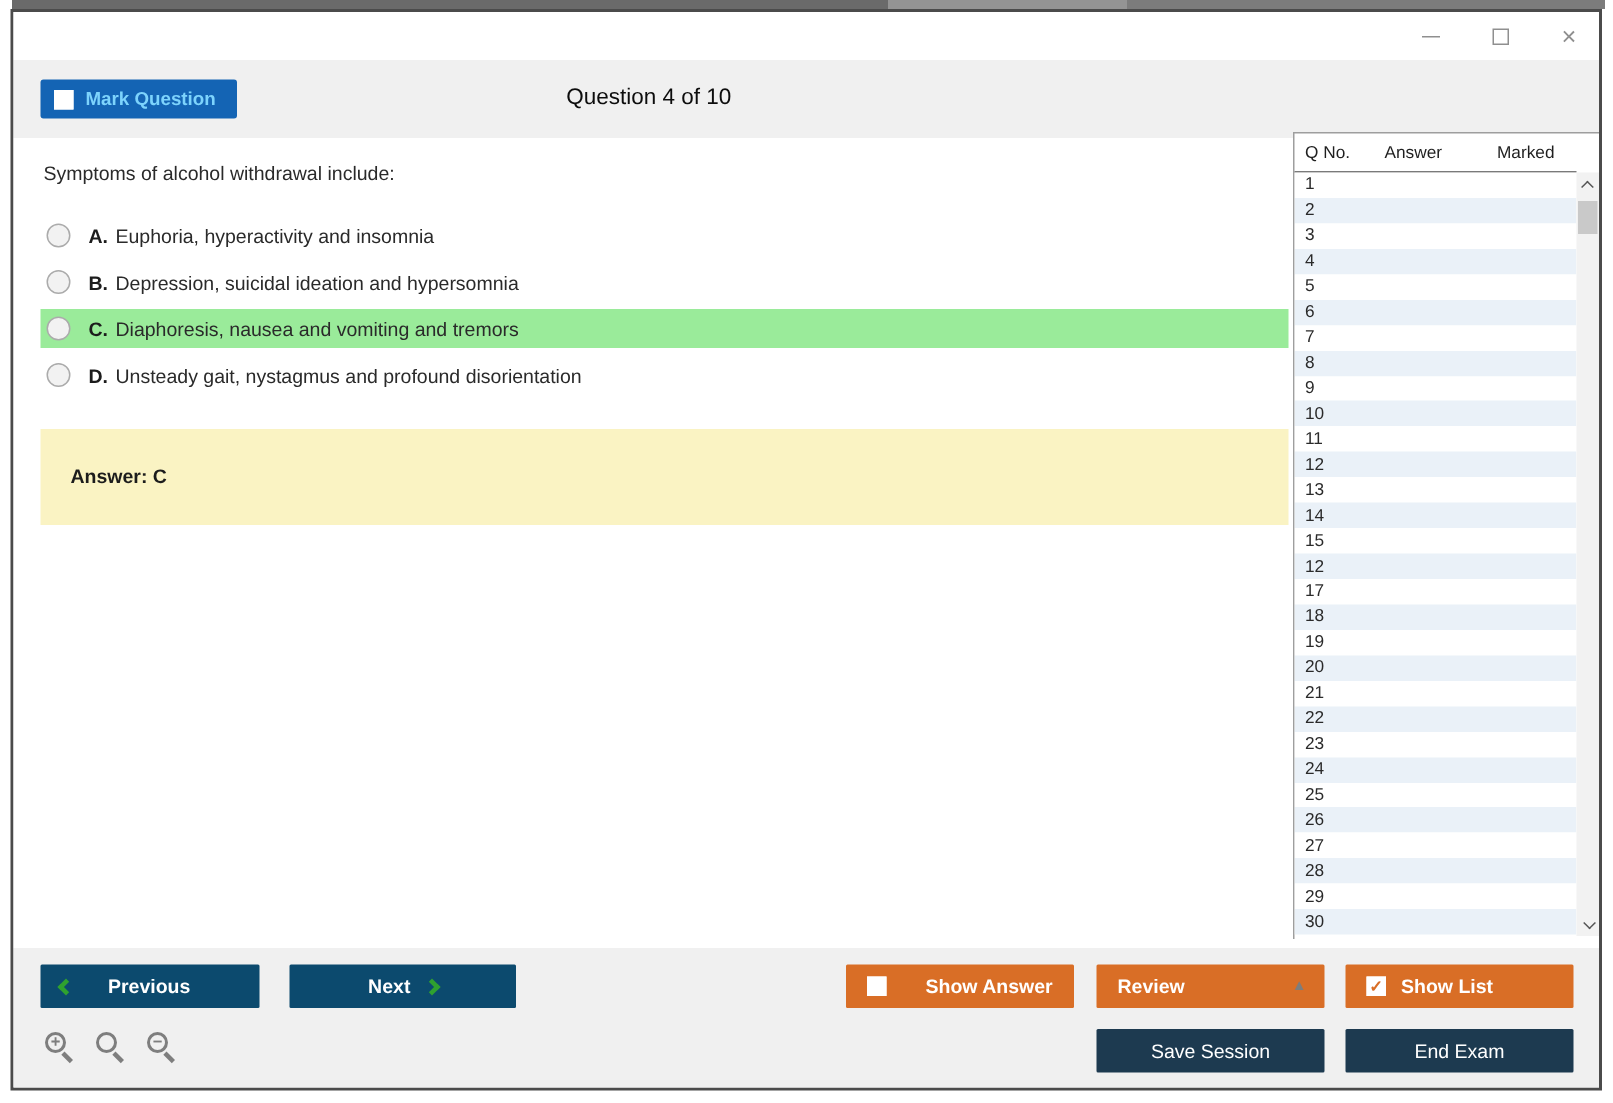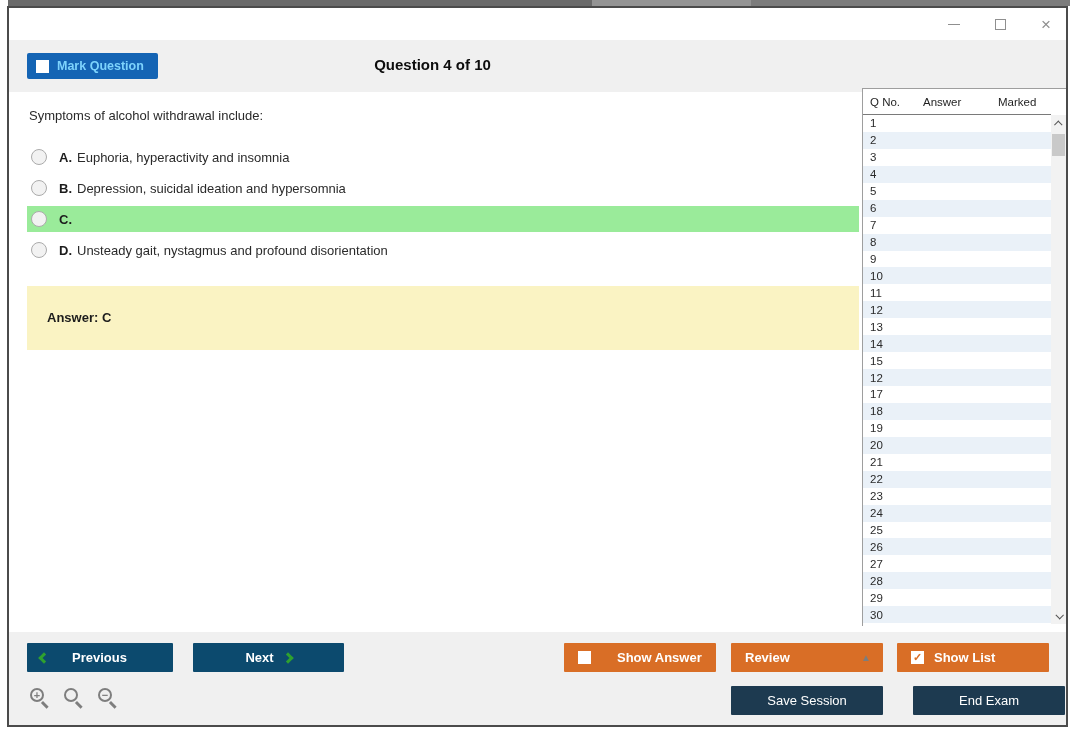--- a/index.html
+++ b/index.html
@@ -22,21 +22,21 @@
   .ic-close { font-size:17px; line-height:1; color:#8f8f8f; }
 
   
   .header-strip { position:absolute; left:0; top:32px; right:0; height:52px; background:#f0f0f0; }
   .mark-btn { position:absolute; left:18px; top:13px; height:26px; padding:0 14px 0 9px;
     background:#1464b4; border-radius:2px; display:flex; align-items:center; gap:8px; cursor:pointer; }
   .checkbox { width:13px; height:13px; background:#ffffff; border:1px solid #ffffff; display:inline-flex;
     align-items:center; justify-content:center; font-size:11px; font-weight:bold; }
   .mark-btn .lbl { color:#7dd3fc; font-weight:bold; font-size:12.5px; }
   .q-counter { position:absolute; left:0; right:210px; top:16px; text-align:center;
-    font-size:15px; font-weight:bold; color:#0d0d0d; }
+    font-size:15px; font-weight:normal; color:#0d0d0d; }
 
   
   .content { position:absolute; left:0; top:84px; right:0; height:540px; background:#ffffff; }
   .question-text { position:absolute; left:20px; top:16px; font-size:13px; color:#2a2a2a; }
 
   .options { position:absolute; left:18px; top:52px; width:832px; }
   .option-row { display:flex; align-items:center; height:26px; margin-bottom:5px; cursor:pointer; }
   .option-row.highlighted { background:#9aeb9a; }
   .radio { width:16px; height:16px; border-radius:50%; border:1px solid #ababab; background:#f2f2f2; margin:0 12px 0 4px; flex:none; }
   .opt-letter { font-weight:bold; font-size:13px; color:#1c1c1c; margin-right:5px; }
@@ -81,21 +81,21 @@
   .gchev.left { transform:rotate(45deg); }
   .gchev.right { transform:rotate(225deg); }
 
   .btn-show-answer { left:555px; top:11px; width:152px; padding-left:14px; gap:26px; }
   .btn-review { left:722px; top:11px; width:152px; padding-left:14px; }
   .btn-show-list { left:888px; top:11px; width:152px; padding-left:14px; gap:10px; }
   .tri-up { position:absolute; right:12px; top:9px; color:#7d7d7d; font-size:10px; }
   .checkbox.checked { color:#d96e26; }
 
   .btn-save { left:722px; top:54px; width:152px; justify-content:center; }
-  .btn-end { left:888px; top:54px; width:152px; justify-content:center;margin-left:16px; }
+  .btn-end { left:888px; top:54px; width:152px; justify-content:center; }
 
   .zoom-tools { position:absolute; left:20px; top:55px; display:flex; gap:10px; align-items:center; }
   .mag { position:relative; width:24px; height:24px; cursor:pointer; }
   .mag .ring { position:absolute; left:1px; top:1px; width:14px; height:14px; border:2.5px solid #7e7e7e; border-radius:50%;
     display:flex; align-items:center; justify-content:center; font-size:11px; font-weight:bold; color:#7e7e7e; line-height:1; }
   .mag .handle { position:absolute; left:14px; top:14px; width:8px; height:0; border-top:3px solid #7e7e7e; transform:rotate(45deg); transform-origin:0 0; }
 </style>
 </head>
 <body>
 
@@ -135,20 +135,21 @@
         <span class="opt-text">Euphoria, hyperactivity and insomnia</span>
       </div>
       <div class="option-row">
         <span class="radio"></span>
         <span class="opt-letter">B.</span>
         <span class="opt-text">Depression, suicidal ideation and hypersomnia</span>
       </div>
       <div class="option-row highlighted">
         <span class="radio"></span>
         <span class="opt-letter">C.</span>
+        <span class="opt-text">Diaphoresis, nausea and vomiting and tremors</span>
       </div>
       <div class="option-row">
         <span class="radio"></span>
         <span class="opt-letter">D.</span>
         <span class="opt-text">Unsteady gait, nystagmus and profound disorientation</span>
       </div>
     </div>
 
     <div class="answer-box">
       <span class="ans">Answer: C</span>

